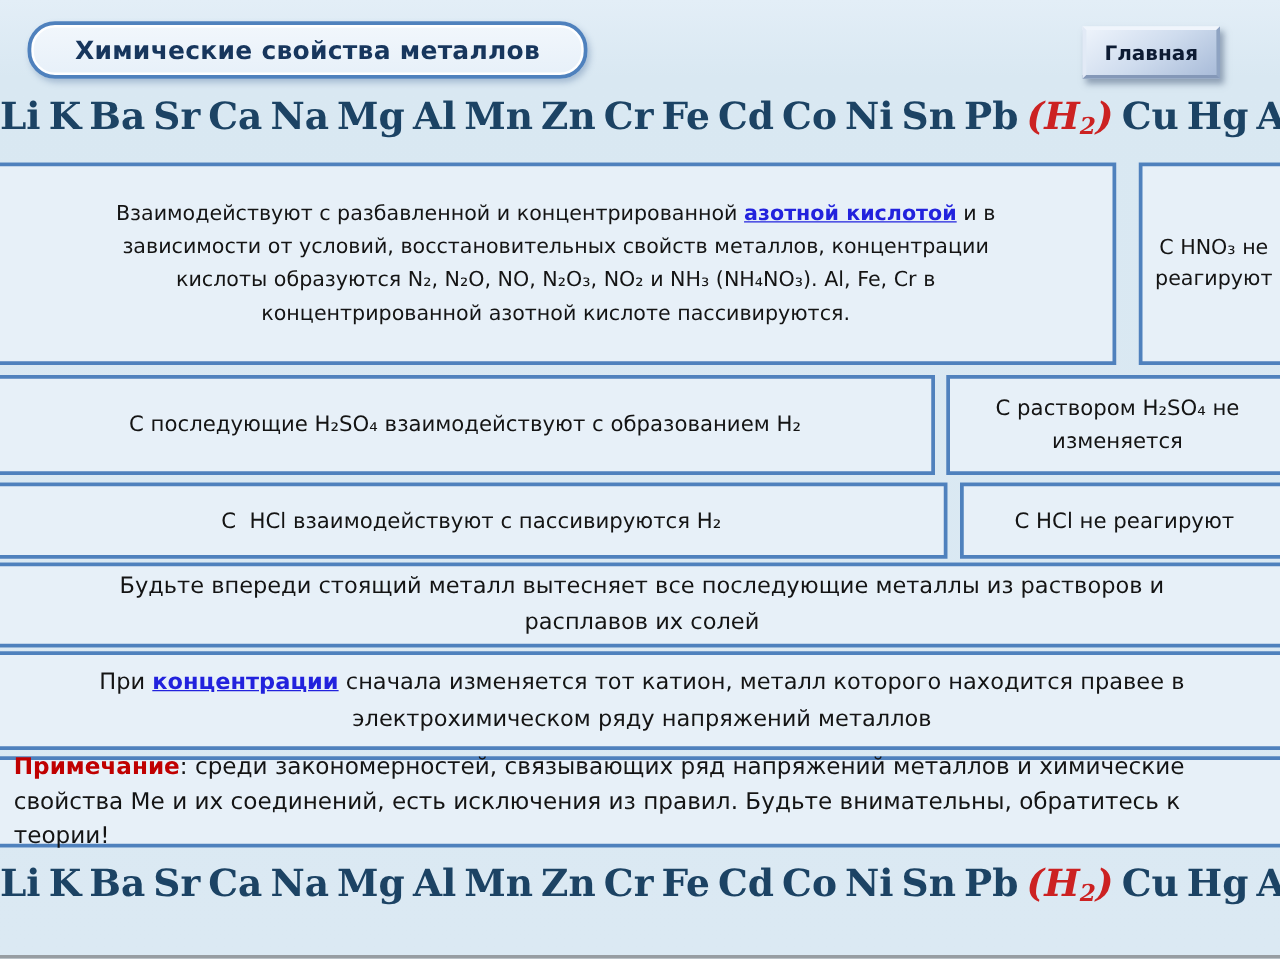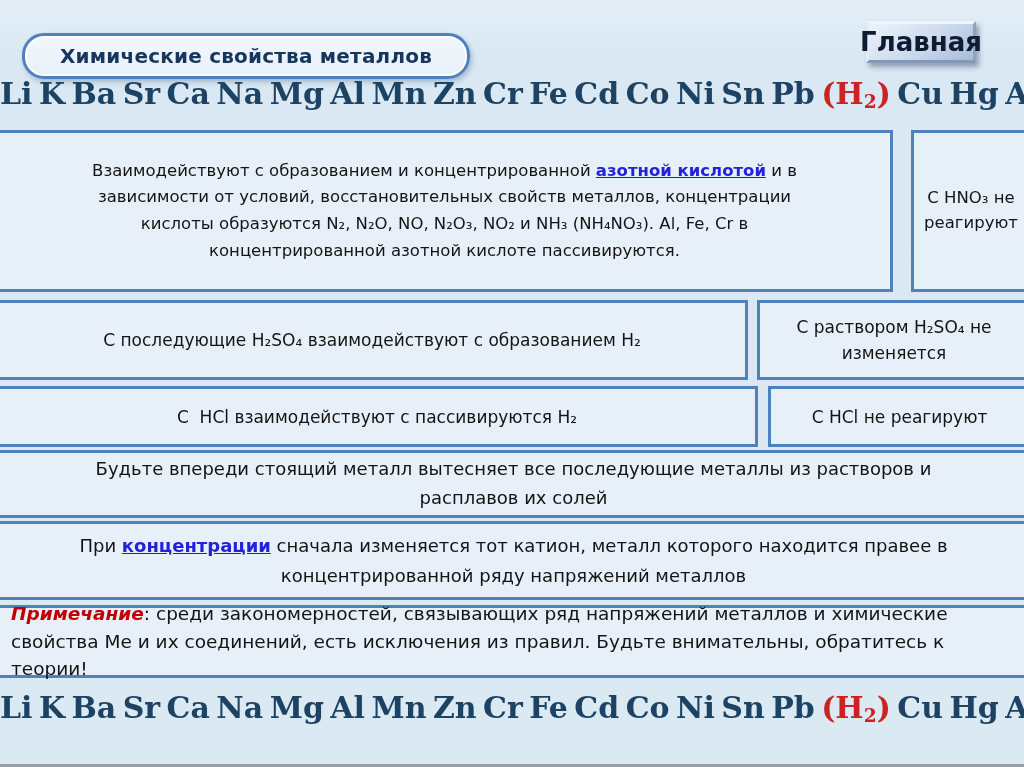--- a/index.html
+++ b/index.html
@@ -2,42 +2,42 @@
 <html><head>
 <meta charset="utf-8">
 <style>
   html,body{margin:0;padding:0;}
   body{width:1024px;height:767px;overflow:hidden;
        font-family:"DejaVu Sans","Liberation Sans",sans-serif;}
   #slide{position:relative;width:1024px;height:767px;overflow:hidden;
          background:linear-gradient(180deg,#e3eef7 0%,#d9e8f2 8%,#dbe9f3 100%);}
 
   
-  .title-box{position:absolute;left:22px;top:33px;width:448px;height:46px;
+  .title-box{position:absolute;left:22px;top:17px;width:448px;height:46px;
      box-sizing:border-box;border:3px solid #4f81bd;border-radius:22px;
      background:linear-gradient(180deg,#f2f7fc,#e7f0f9);
      box-shadow:inset 0 0 0 2px #ffffff,2px 3px 5px rgba(100,130,170,.45);
      display:flex;align-items:center;justify-content:center;}
   .title-box span{font-size:20px;font-weight:bold;color:#17365d;letter-spacing:.2px;}
 
   .home-btn{position:absolute;left:866px;top:21px;width:110px;height:42px;
      box-sizing:border-box;display:flex;align-items:center;justify-content:center;
      background:linear-gradient(145deg,#edf3fb 0%,#cfdcee 50%,#a9bcd9 100%);
      border-top:3px solid #f0f5fc;border-left:3px solid #e2eaf6;
      border-right:3px solid #8ea3c2;border-bottom:3px solid #8498b8;
      box-shadow:3px 4px 5px rgba(80,100,130,.55);cursor:pointer;}
-  .home-btn span{font-size:26px;font-weight:bold;color:#0d1b33;}
+  .home-btn span{font-size:16px;font-weight:bold;color:#0d1b33;}
 
   
   .series{position:absolute;left:0;width:1024px;text-align:center;white-space:nowrap;
      font-family:"DejaVu Serif","Liberation Serif",serif;font-weight:bold;
      font-size:30px;color:#1c4364;word-spacing:-4px;}
   .series-top{top:76px;}
   .series-bottom{top:690px;}
-  .series .h2{color:#cc2222;}
+  .series .h2{color:#cc2222;font-style:italic;}
   .series sub{font-size:0.62em;line-height:0;position:relative;top:0.2em;vertical-align:baseline;}
 
   
   .cell{position:absolute;box-sizing:border-box;background:#e7f0f8;
      border:3px solid #4f81bd;display:flex;align-items:center;justify-content:center;
      text-align:center;color:#141414;}
   .r1-left{top:130px;left:-4px;width:897px;height:162px;padding:0 92px;
      font-size:16.5px;line-height:1.62;}
   .r1-right{top:130px;left:911px;width:120px;height:162px;padding:0 8px;
      font-size:16.5px;line-height:1.5;}
@@ -45,21 +45,21 @@
   .r2-right{top:300px;left:757px;width:274px;height:80px;padding:0 18px;
      font-size:17px;line-height:1.55;}
   .r3-left{top:386px;left:-4px;width:762px;height:61px;padding:0 24px;font-size:17px;white-space:pre;}
   .r3-right{top:386px;left:768px;width:263px;height:61px;padding:0 14px;font-size:17px;}
   .r4{top:450px;left:-4px;width:1035px;height:68px;padding:0 48px;
      font-size:18px;line-height:1.6;}
   .r5{top:521px;left:-4px;width:1035px;height:79px;padding:0 60px;
      font-size:18px;line-height:1.65;}
   .r6{top:605px;left:-4px;width:1035px;height:73px;padding:2px 12px;
      font-size:18.5px;line-height:1.5;text-align:left;justify-content:flex-start;}
-  .note-label{color:#c00000;font-weight:bold;font-style:italic;}
+  .note-label{color:#c00000;font-weight:bold;}
 
   a.link{color:#2222dd;font-weight:bold;text-decoration:underline;cursor:pointer;text-align:right;}
 
   .bottom-edge{position:absolute;left:0;right:0;bottom:0;height:3px;
      background:rgba(95,95,95,.55);}
 </style>
 </head>
 <body>
 
 <div id="slide">
@@ -70,21 +70,21 @@
 
   <div class="home-btn">
     <span>Главная</span>
   </div>
 
   <div class="series series-top">
     <span>Li K Ba Sr Ca Na Mg Al Mn Zn Cr Fe Cd Co Ni Sn Pb </span><span class="h2"><span>(H</span><sub>2</sub><span>)</span></span><span> Cu Hg Ag Pt Au</span>
   </div>
 
   <div class="cell r1-left">
-    <div><span>Взаимодействуют с образованием и концентрированной </span><a class="link">азотной кислотой</a><span> и в зависимости от условий, восстановительных свойств металлов, концентрации кислоты образуются N₂, N₂O, NO, N₂O₃, NO₂ и NH₃ (NH₄NO₃). Al, Fe, Cr в концентрированной азотной кислоте пассивируются.</span></div>
+    <div><span>Взаимодействуют с разбавленной и концентрированной </span><a class="link">азотной кислотой</a><span> и в зависимости от условий, восстановительных свойств металлов, концентрации кислоты образуются N₂, N₂O, NO, N₂O₃, NO₂ и NH₃ (NH₄NO₃). Al, Fe, Cr в концентрированной азотной кислоте пассивируются.</span></div>
   </div>
   <div class="cell r1-right">
     <span>С HNO₃ не реагируют</span>
   </div>
 
   <div class="cell r2-left">
     <span>С последующие H₂SO₄ взаимодействуют с образованием H₂</span>
   </div>
   <div class="cell r2-right">
     <span>С раствором H₂SO₄ не изменяется</span>
@@ -95,21 +95,21 @@
   </div>
   <div class="cell r3-right">
     <span>С HCl не реагируют</span>
   </div>
 
   <div class="cell r4">
     <span>Будьте впереди стоящий металл вытесняет все последующие металлы из растворов и расплавов их солей</span>
   </div>
 
   <div class="cell r5">
-    <div><span>При </span><a class="link">концентрации</a><span> сначала изменяется тот катион, металл которого находится правее в концентрированной ряду напряжений металлов</span></div>
+    <div><span>При </span><a class="link">концентрации</a><span> сначала изменяется тот катион, металл которого находится правее в электрохимическом ряду напряжений металлов</span></div>
   </div>
 
   <div class="cell r6">
     <div><span class="note-label">Примечание</span><span>: среди закономерностей, связывающих ряд напряжений металлов и химические свойства Ме и их соединений, есть исключения из правил. Будьте внимательны, обратитесь к теории!</span></div>
   </div>
 
   <div class="series series-bottom">
     <span>Li K Ba Sr Ca Na Mg Al Mn Zn Cr Fe Cd Co Ni Sn Pb </span><span class="h2"><span>(H</span><sub>2</sub><span>)</span></span><span> Cu Hg Ag Pt Au</span>
   </div>
 

